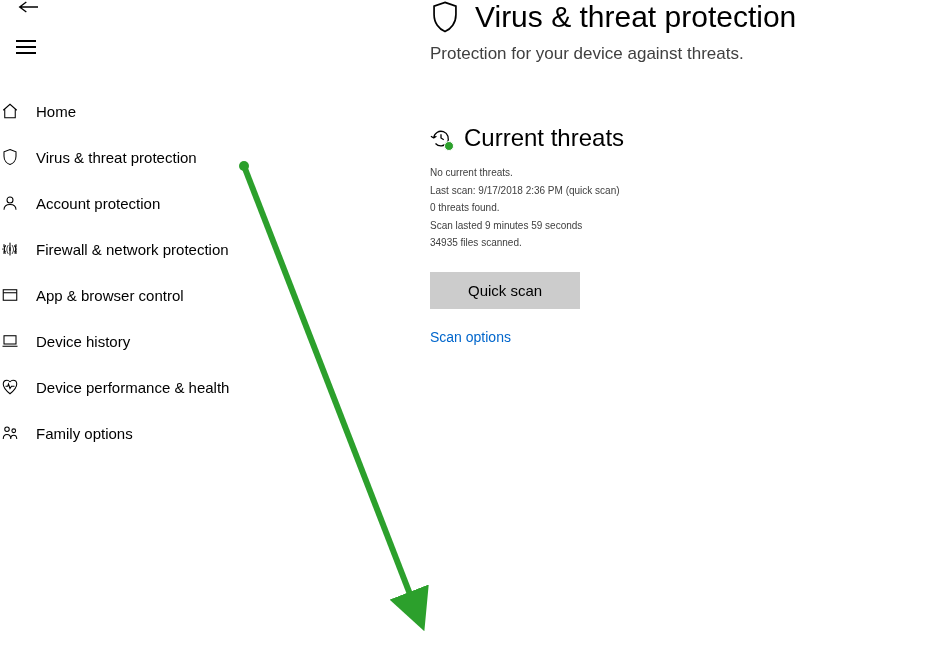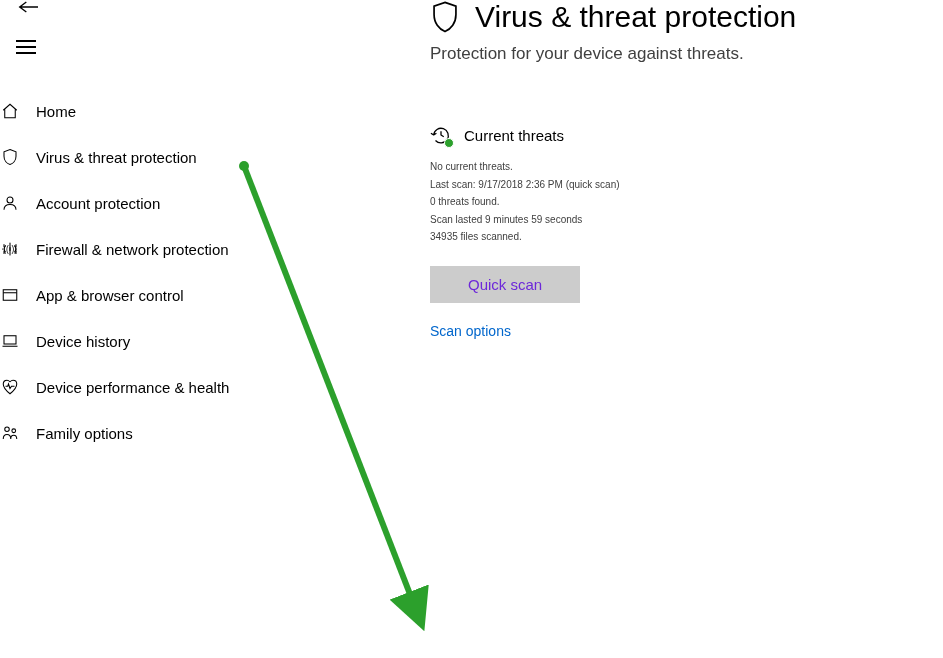--- a/index.html
+++ b/index.html
@@ -59,35 +59,35 @@
     }
     .page-subtitle {
       font-size: 17px;
       color: #404040;
       margin-bottom: 60px;
     }
     .section { margin-bottom: 40px; }
     .section-header { display: flex; align-items: center; margin-bottom: 12px; }
     .section-icon { width: 22px; height: 22px; margin-right: 12px; }
     .section-icon svg { width: 22px; height: 22px; stroke: #000; fill: none; stroke-width: 1.4; }
-    .section-title { font-size: 15px; font-weight: 500; }
+    .section-title { font-size: 24px; font-weight: 500; }
     .status-line {
       font-size: 10px;
       color: #404040;
       line-height: 1.75;
     }
     .quick-scan-btn {
       margin-top: 20px;
       margin-bottom: 20px;
       padding: 10px 38px;
       background: #cccccc;
       border: none;
       font-size: 15px;
       cursor: pointer;
-      color: #6d28d9;
+      color: #000000;
     }
     .link {
       display: block;
       color: #0066cc;
       font-size: 14px;
       margin-bottom: 18px;
       cursor: pointer;
     }
     .arrow-overlay {
       position: absolute;

